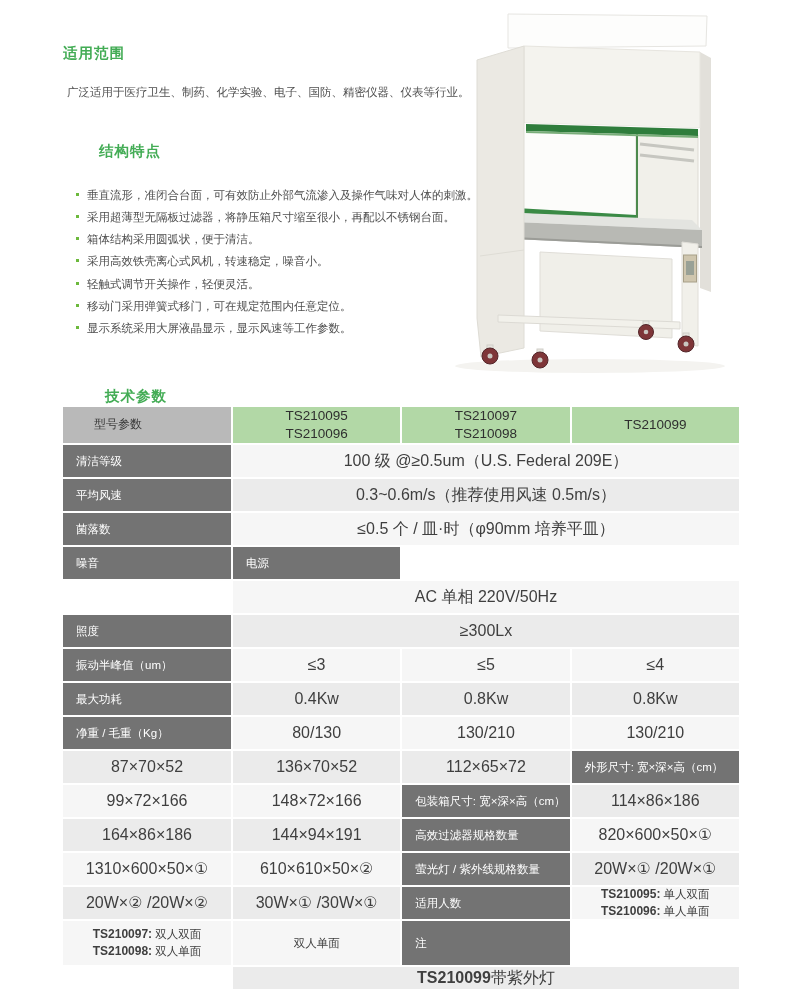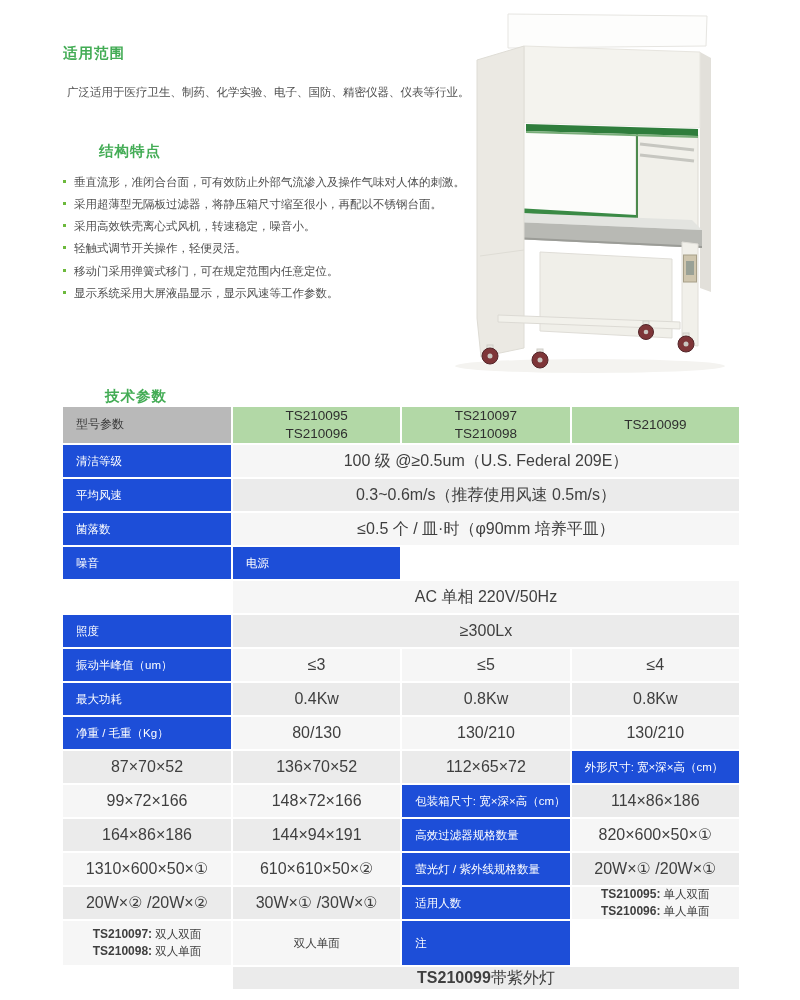--- a/index.html
+++ b/index.html
@@ -6,37 +6,37 @@
   body{width:800px;height:1000px;overflow:hidden;
        font-family:"Liberation Sans","DejaVu Sans",sans-serif;}
   .page{position:relative;width:800px;height:764px;background:#fff;}
 
   
   .sec-title{position:absolute;left:63px;margin:0;font-size:14.5px;font-weight:bold;color:#43ac55;letter-spacing:1px;}
   #scope-title{top:44px;}
   #scope-text{position:absolute;left:67px;top:84px;width:410px;margin:0;
               font-size:11.5px;color:#4f4f4f;line-height:1.55;}
   #features-title{top:142px;margin-left:36px;}
-  #feature-list{position:absolute;left:63px;top:176px;width:420px;margin:0;padding:0;list-style:none;}
+  #feature-list{position:absolute;left:63px;top:176px;width:420px;margin:13px;padding:0;list-style:none;}
   #feature-list li{position:relative;padding-left:11px;margin-bottom:9.5px;
                    font-size:11.5px;color:#4f4f4f;line-height:1.1;}
   #feature-list li .dot{position:absolute;left:0;top:4px;width:3px;height:3px;background:#6cb93c;}
 
   
   .product{position:absolute;left:440px;top:4px;width:356px;height:372px;}
 
   
   #specs-title{top:387px;margin-left:42px;}
   .spec-table{position:absolute;left:63px;top:407px;width:676px;
               display:grid;grid-template-columns:168px 1fr 1fr 1fr;gap:2px;background:#fff;}
   .cell{display:flex;flex-direction:column;align-items:center;justify-content:center;
         text-align:center;font-size:16px;color:#3f3f3f;line-height:1.3;}
   .cell.lab{align-items:flex-start;justify-content:center;text-align:left;
-            padding-left:13px;background:#1d4ed8;color:#ffffff;font-size:11.5px;}
-  .cell.hgray{align-items:flex-start;padding-left:13px;background:#b9b9b9;color:#3a3a3a;font-size:12px;}
+            padding-left:13px;background:#737373;color:#ffffff;font-size:11.5px;}
+  .cell.hgray{align-items:flex-start;padding-left:31px;background:#b9b9b9;color:#3a3a3a;font-size:12px;}
   .cell.hgreen{background:#b2d8a6;color:#2f2f2f;font-size:13.5px;}
   .cell.light{background:#f6f6f6;}
   .cell.dark{background:#ebebeb;}
   .cell.span3{grid-column:2/5;}
   .cell .ln{display:block;}
   .cell .b{font-weight:bold;}
   .cell.people{font-size:11.5px;line-height:1.45;}
   .cell.people .b{font-size:12px;}
 </style>
 </head>
@@ -44,20 +44,21 @@
 
 <div class="page">
 
   <h3 class="sec-title" id="scope-title">适用范围</h3>
   <p id="scope-text">广泛适用于医疗卫生、制药、化学实验、电子、国防、精密仪器、仪表等行业。</p>
 
   <h3 class="sec-title" id="features-title">结构特点</h3>
   <ul id="feature-list">
       <li><span class="dot"></span><span>垂直流形，准闭合台面，可有效防止外部气流渗入及操作气味对人体的刺激。</span></li>
       <li><span class="dot"></span><span>采用超薄型无隔板过滤器，将静压箱尺寸缩至很小，再配以不锈钢台面。</span></li>
+      <li><span class="dot"></span><span>箱体结构采用圆弧状，便于清洁。</span></li>
       <li><span class="dot"></span><span>采用高效铁壳离心式风机，转速稳定，噪音小。</span></li>
       <li><span class="dot"></span><span>轻触式调节开关操作，轻便灵活。</span></li>
       <li><span class="dot"></span><span>移动门采用弹簧式移门，可在规定范围内任意定位。</span></li>
       <li><span class="dot"></span><span>显示系统采用大屏液晶显示，显示风速等工作参数。</span></li>
     </ul>
 
   <div class="product">
     <svg width="356" height="372" viewBox="0 0 356 372" xmlns="http://www.w3.org/2000/svg">
 
       <ellipse cx="150" cy="362" rx="135" ry="7" fill="#f4f3f0"></ellipse>

